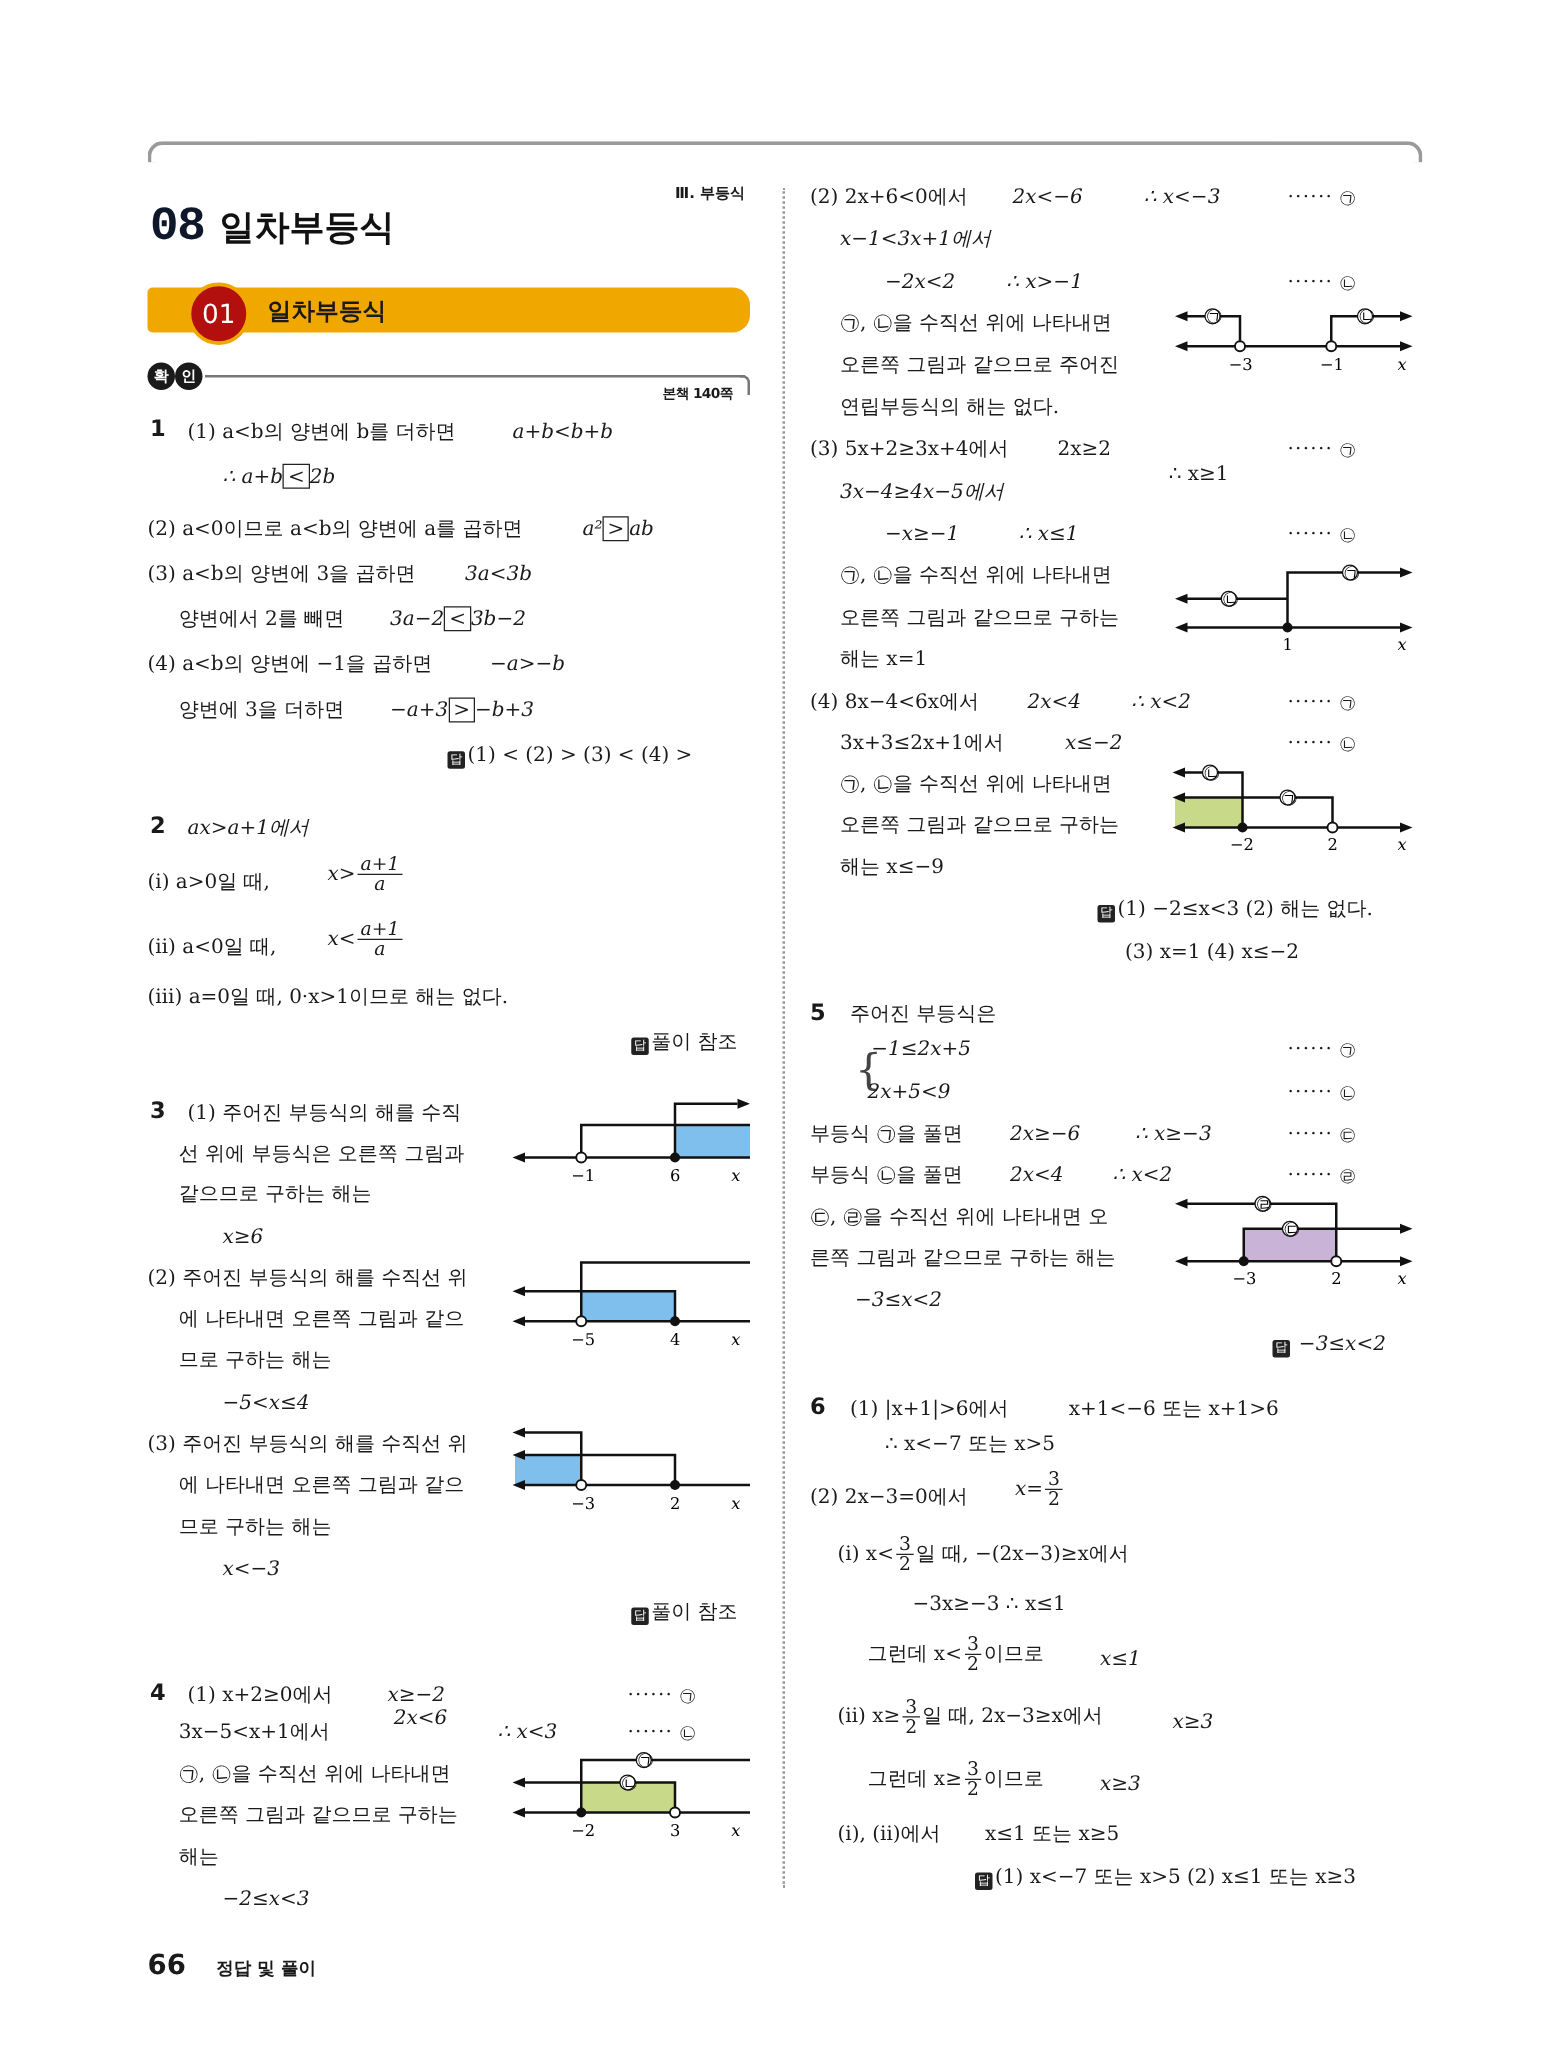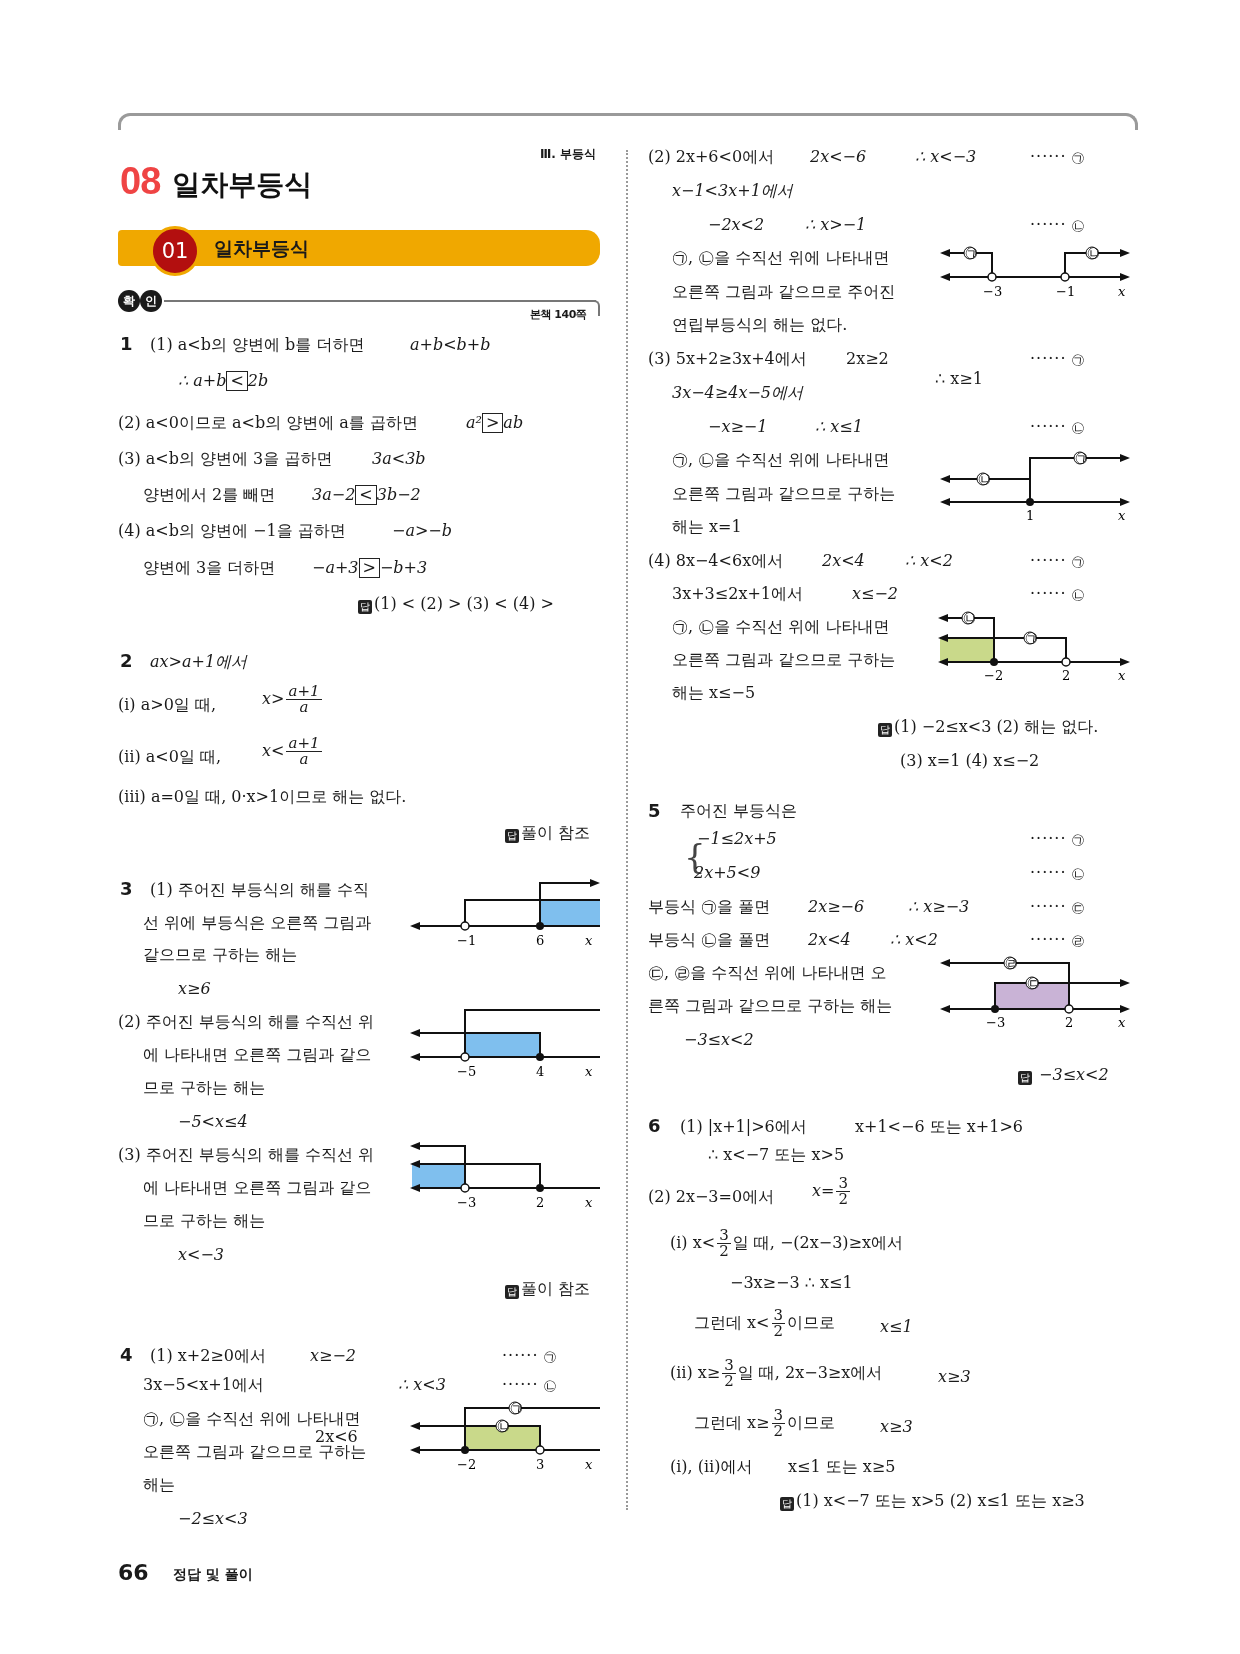--- a/index.html
+++ b/index.html
@@ -2,21 +2,21 @@
 <html><head>
 <meta charset="utf-8">
 <style>
   html, body { margin:0; padding:0; background:#fff; }
   body { width:1240px; height:1654px; position:relative; overflow:hidden;
          font-family:"DejaVu Serif","Liberation Serif",serif; color:#1a1a1a; }
   .page-frame { position:absolute; left:118px; top:113px; width:1014px; height:14px;
          border-top:3px solid #9a9a9a; border-left:3px solid #9a9a9a; border-right:3px solid #9a9a9a;
          border-radius:12px 12px 0 0; border-bottom:none; }
   .chapter-title { position:absolute; left:120px; top:160px; display:flex; align-items:baseline; gap:12px; }
-  .chapter-num { font-family:Liberation Sans, sans-serif; font-weight:bold; font-size:38px; color:#ef4444; letter-spacing:-1px; }
+  .chapter-num { font-family:Liberation Mono, monospace; font-weight:bold; font-size:38px; color:#0f172a; letter-spacing:-1px; }
   .chapter-name { font-family:"DejaVu Sans","Liberation Sans",sans-serif; font-weight:bold; font-size:28px; color:#111; }
   .section-ref { position:absolute; left:540px; top:146px; font-family:"DejaVu Sans",sans-serif; font-weight:bold; font-size:12px; }
   .section-bar { position:absolute; left:118px; top:230px; width:482px; height:36px; background:#f0a800; border-radius:4px 14px 14px 4px; }
   .section-badge { position:absolute; left:150px; top:226px; width:50px; height:50px; border-radius:50%;
          background:#b30f0f; border:3px solid #f0a800; color:#fff; font-family:"DejaVu Sans",sans-serif;
          font-size:21px; display:flex; align-items:center; justify-content:center; box-sizing:border-box; }
   .section-label { position:absolute; left:214px; top:236px; font-family:"DejaVu Sans",sans-serif; font-weight:bold; font-size:19px; color:#1a1a1a; }
   .confirm-row { position:absolute; left:118px; top:290px; width:482px; height:24px; }
   .confirm-badges { position:absolute; left:0; top:0; display:flex; }
   .confirm-badge { width:22px; height:22px; border-radius:50%; background:#1a1a1a; color:#fff; font-family:"DejaVu Sans",sans-serif; font-weight:bold; font-size:12px; display:flex; align-items:center; justify-content:center; }
@@ -150,21 +150,21 @@
   <text x="47" y="67">−3</text>
   <text x="126" y="67">2</text>
   <text x="175" y="67" font-style="italic">x</text>
 </svg>
 
 <div class="qnum" style="left:120px;top:1344px">4</div>
 <div class="ln" style="left:150px;top:1345px">(1) x+2≥0에서</div>
 <div class="ln" style="left:310px;top:1345px;font-style:italic">x≥−2</div>
 <div class="ln" style="left:502px;top:1345px"><span class="dots">······</span> <span class="marker">㉠</span></div>
 <div class="ln" style="left:143px;top:1374px">3x−5&lt;x+1에서</div>
-<div class="ln" style="left:315px;top:1426px;">2x&lt;6</div>
+<div class="ln" style="left:315px;top:1363px;font-style:italic">2x&lt;6</div>
 <div class="ln" style="left:398px;top:1374px;font-style:italic">∴ x&lt;3</div>
 <div class="ln" style="left:502px;top:1374px"><span class="dots">······</span> <span class="marker">㉡</span></div>
 <div class="ln" style="left:143px;top:1408px">㉠, ㉡을 수직선 위에 나타내면</div>
 <div class="ln" style="left:143px;top:1441px">오른쪽 그림과 같으므로 구하는</div>
 <div class="ln" style="left:143px;top:1474px">해는</div>
 <div class="ln" style="left:178px;top:1508px;font-style:italic">−2≤x&lt;3</div>
 
 <svg class="nl" style="left:410px;top:1400px" width="190" height="72">
   <rect x="55" y="26" width="75" height="24" fill="#c9d98a"></rect>
   <polyline points="55,50 55,8 190,8" fill="none" stroke="#111" stroke-width="2"></polyline>
@@ -243,21 +243,21 @@
 
 <div class="ln" style="left:648px;top:550px">(4) 8x−4&lt;6x에서</div>
 <div class="ln" style="left:822px;top:550px;font-style:italic">2x&lt;4</div>
 <div class="ln" style="left:905px;top:550px;font-style:italic">∴ x&lt;2</div>
 <div class="ln" style="left:1030px;top:550px"><span class="dots">······</span> <span class="marker">㉠</span></div>
 <div class="ln" style="left:672px;top:583px">3x+3≤2x+1에서</div>
 <div class="ln" style="left:852px;top:583px;font-style:italic">x≤−2</div>
 <div class="ln" style="left:1030px;top:583px"><span class="dots">······</span> <span class="marker">㉡</span></div>
 <div class="ln" style="left:672px;top:616px">㉠, ㉡을 수직선 위에 나타내면</div>
 <div class="ln" style="left:672px;top:649px">오른쪽 그림과 같으므로 구하는</div>
-<div class="ln" style="left:672px;top:682px">해는      x≤−5</div>
+<div class="ln" style="left:672px;top:682px">해는      x≤−9</div>
 <svg class="nl" style="left:938px;top:612px" width="192" height="70">
   <rect x="2" y="26" width="54" height="24" fill="#c9d98a"></rect>
   <polyline points="4,6 56,6 56,50" fill="none" stroke="#111" stroke-width="2"></polyline>
   <path d="M0,6 L10,2 L10,10 Z" fill="#111"></path>
   <polyline points="4,26 128,26 128,50" fill="none" stroke="#111" stroke-width="2"></polyline>
   <path d="M0,26 L10,22 L10,30 Z" fill="#111"></path>
   <line x1="4" y1="50" x2="182" y2="50" stroke="#111" stroke-width="2"></line>
   <path d="M0,50 L10,46 L10,54 Z" fill="#111"></path>
     <path d="M182,46 L192,50 L182,54 Z" fill="#111"></path>
   <circle cx="30" cy="6" r="6" fill="#fff" stroke="#111"></circle>

